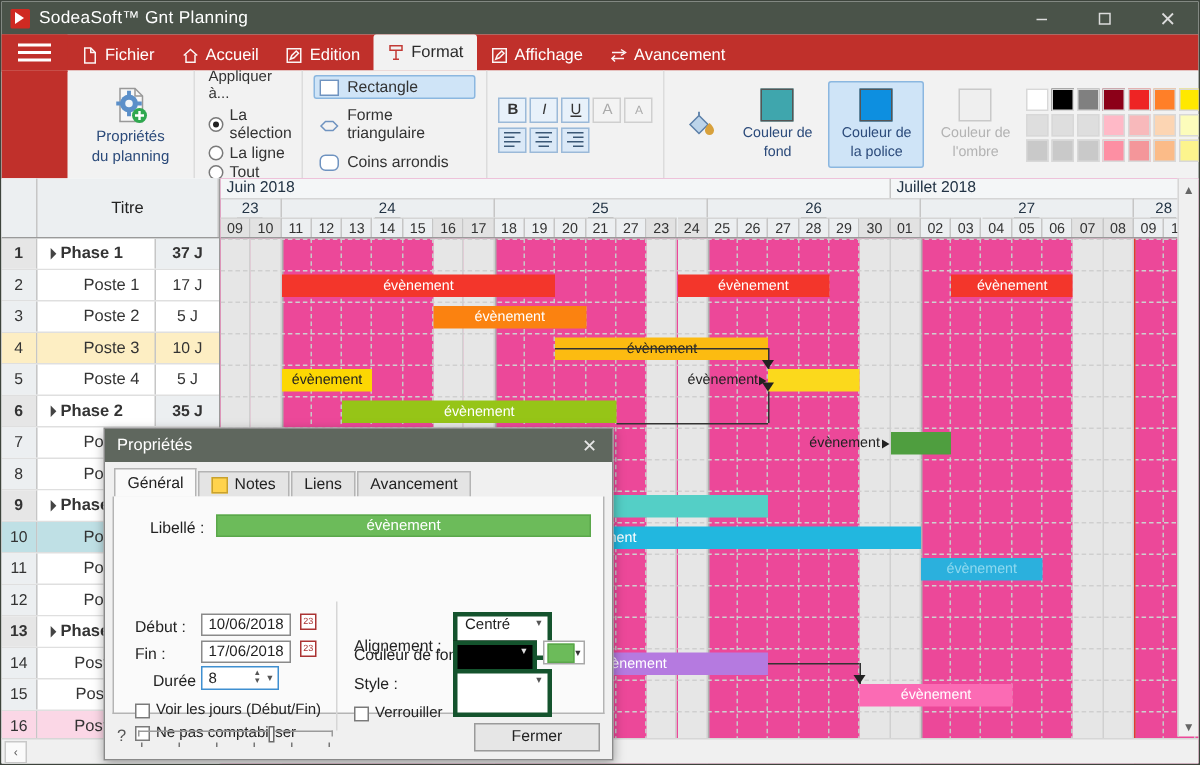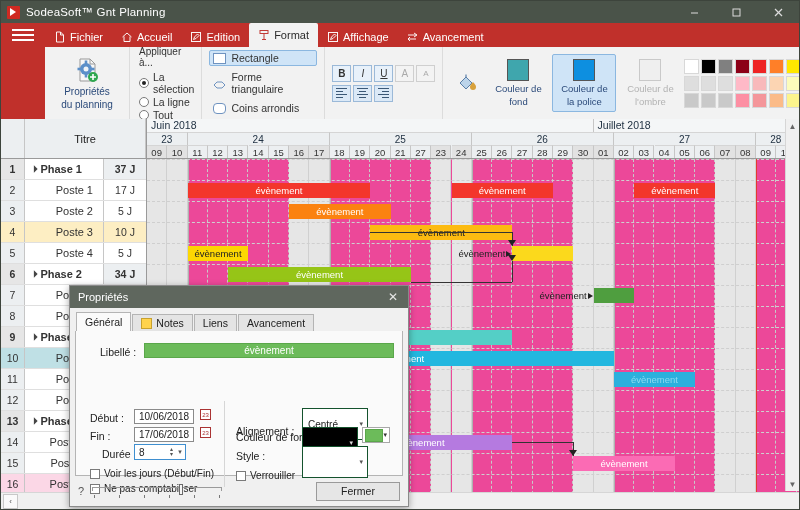--- a/index.html
+++ b/index.html
@@ -189,22 +189,22 @@
            text-align:center;line-height:10px;}
   .spin{position:absolute;height:16px;background:#fff;border:1px solid #3f8fd0;
         font-size:10px;color:#222;display:flex;align-items:center;padding-left:4px;
         box-sizing:border-box;}
   .spin .ar{margin-left:auto;display:flex;flex-direction:column;line-height:5px;
             font-size:6px;color:#555;padding-right:2px;}
   .spin .dd{width:10px;text-align:center;font-size:7px;color:#555;}
   .chk{position:absolute;display:flex;align-items:center;gap:4px;font-size:10px;color:#222;}
   .chk .box{width:10px;height:10px;border:1px solid #7a7a7a;background:#fff;flex:none;
             box-sizing:border-box;}
-  .sel-ctrl{position:absolute;height:32px;background:#fff;border:1px solid #14532d;
-            font-size:10px;color:#222;display:flex;align-items:center;padding-left:5px;
+  .sel-ctrl{position:absolute;height:32px;background:#fff;border:3px solid #14532d;
+            font-size:10px;color:#222;display:flex;align-items:flex-start;padding-left:5px;
             box-sizing:border-box;}
   .sel-ctrl .cv{margin-left:auto;font-size:7px;color:#555;padding-right:4px;}
   .swatchbtn{position:absolute;height:16px;width:28px;background:#fff;
              border:1px solid #a8a8a8;display:flex;align-items:center;
              box-sizing:border-box;}
   .swatchbtn .c{width:16px;height:11px;margin-left:2px;border:1px solid #5aa74a;}
   .swatchbtn .cv{margin-left:auto;font-size:7px;color:#333;padding-right:2px;}
   .vdiv{position:absolute;width:0;border-left:1px solid #d6d6d6;}
   .dlg-foot{height:30px;display:flex;align-items:center;padding:0 8px;gap:8px;}
   .dlg-foot .q{font-size:11px;color:#555;}
@@ -523,21 +523,21 @@
               <span>Poste 4</span>
             </div>
             <div class="g-jours">5 J</div>
           </div>
           <div class="grow phase">
             <div class="g-num">6</div>
             <div class="g-title">
               <span class="tri-collapse" style="transform: rotate(-45deg);">◢</span>
               <span>Phase 2</span>
             </div>
-            <div class="g-jours">34 J</div>
+            <div class="g-jours">35 J</div>
           </div>
           <div class="grow">
             <div class="g-num">7</div>
             <div class="g-title">
               <span>Poste 5</span>
             </div>
             <div class="g-jours"></div>
           </div>
           <div class="grow">
             <div class="g-num">8</div>

